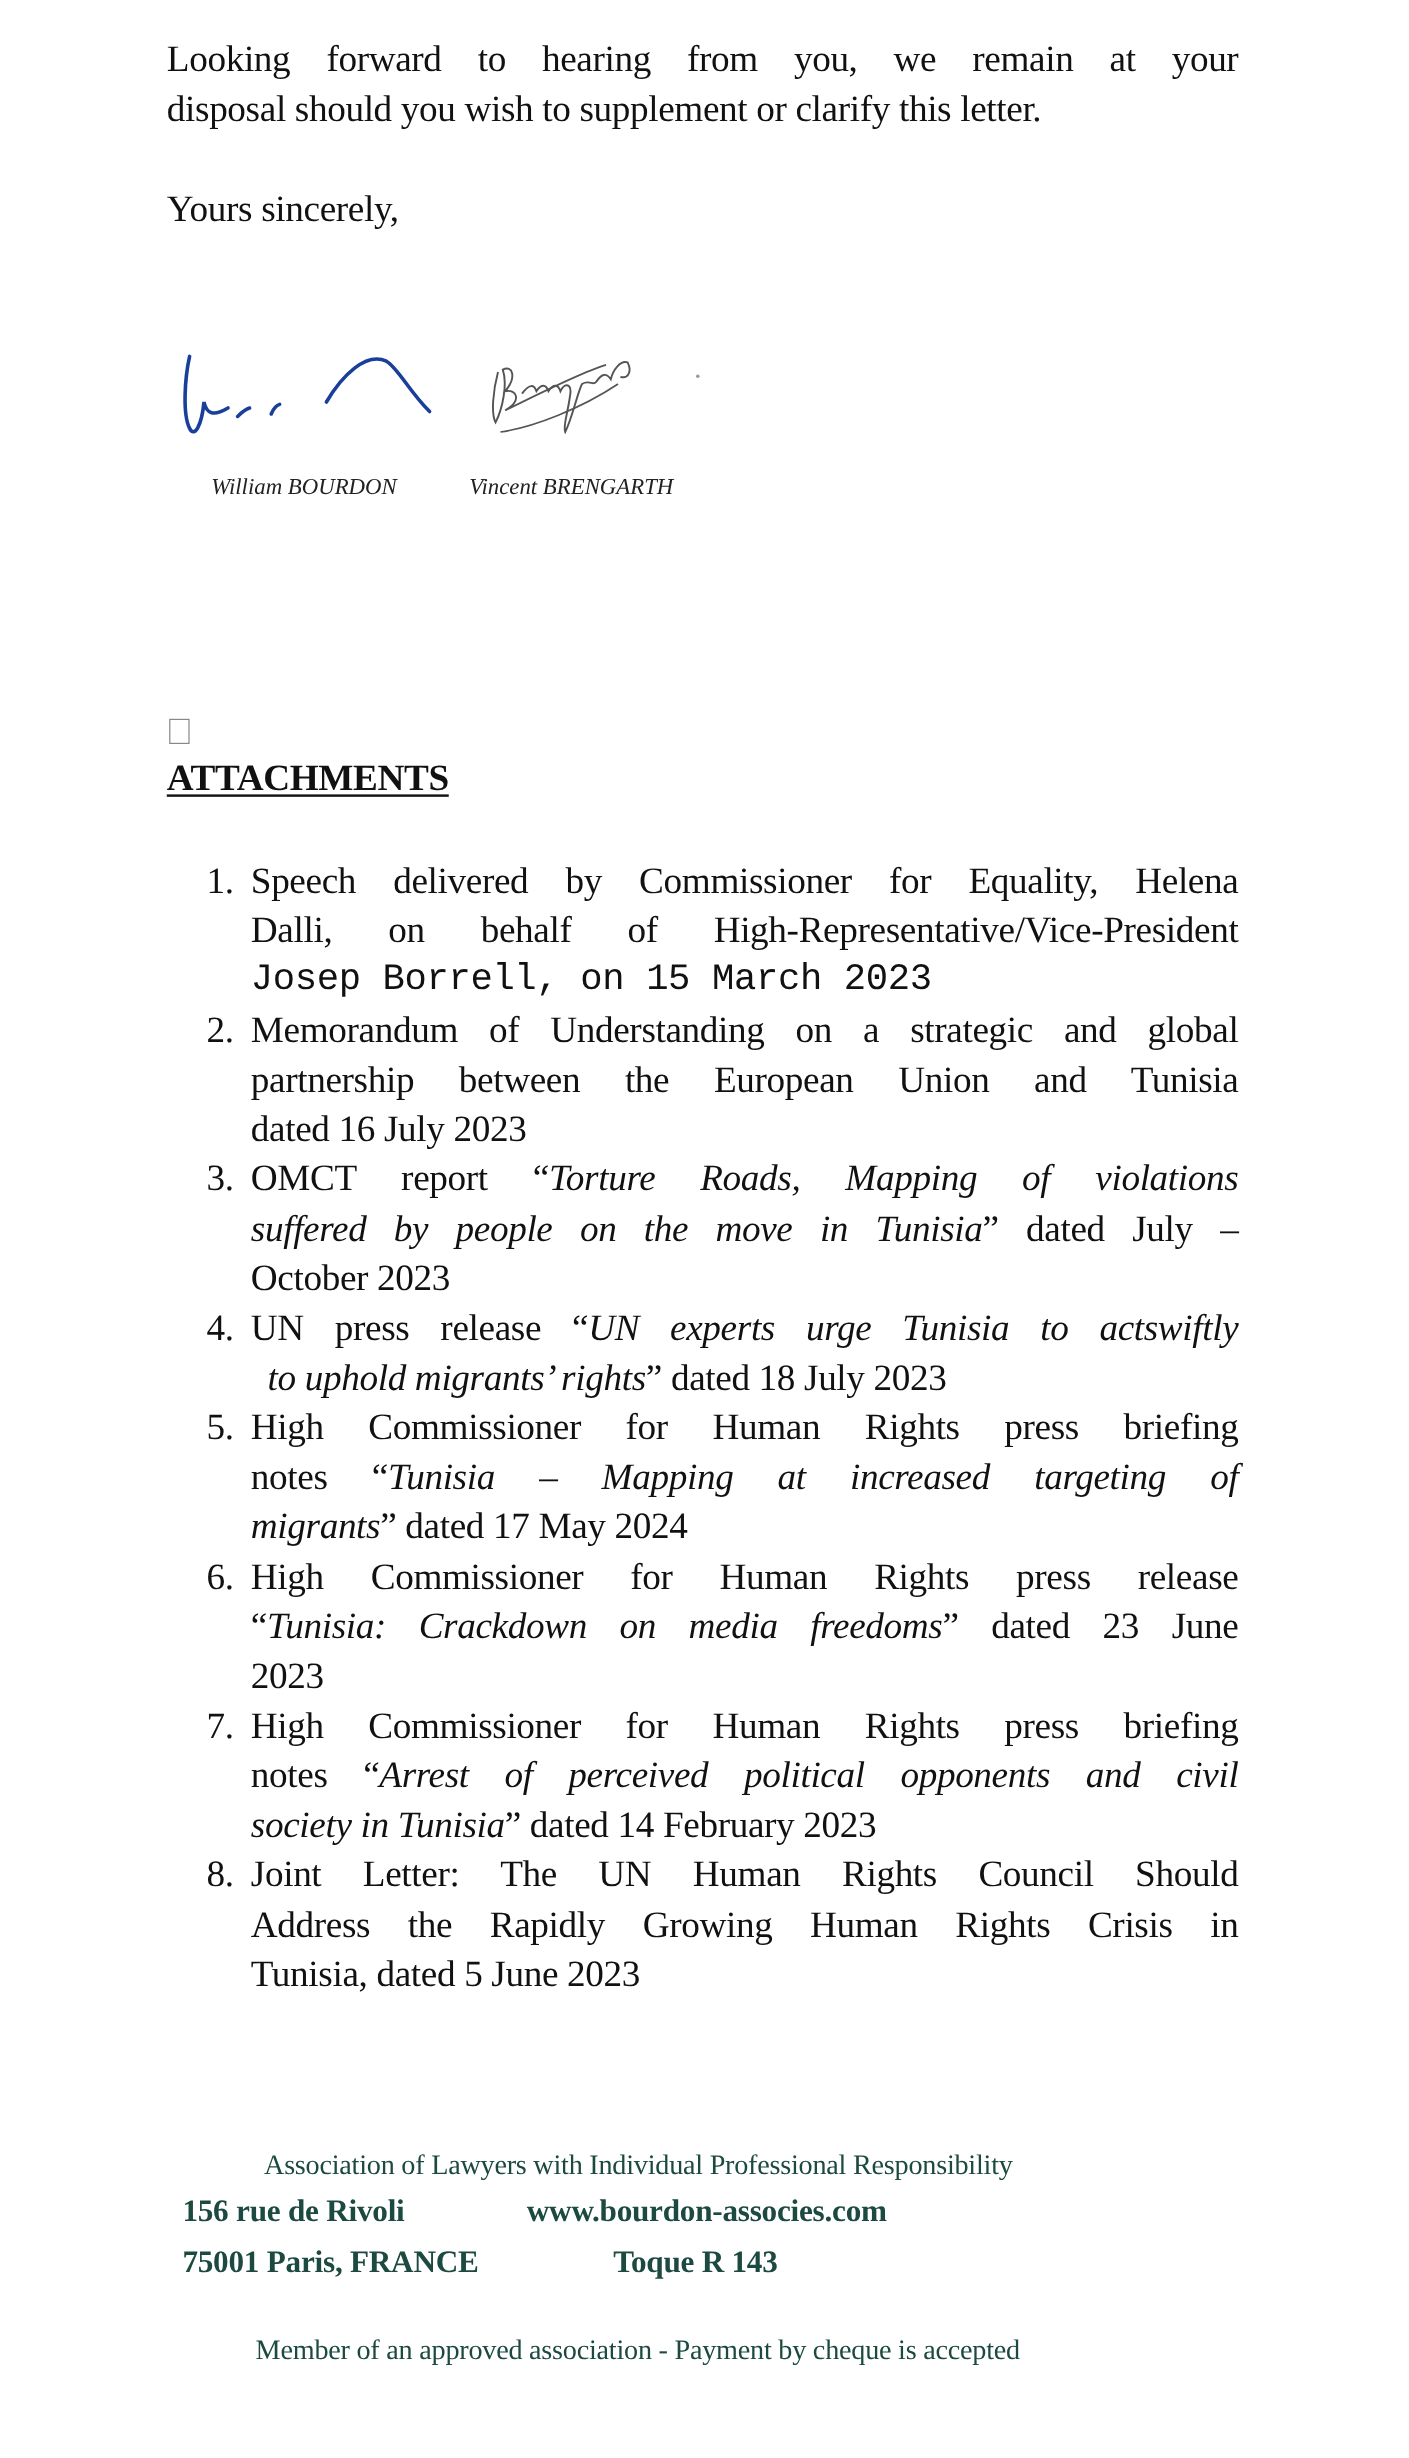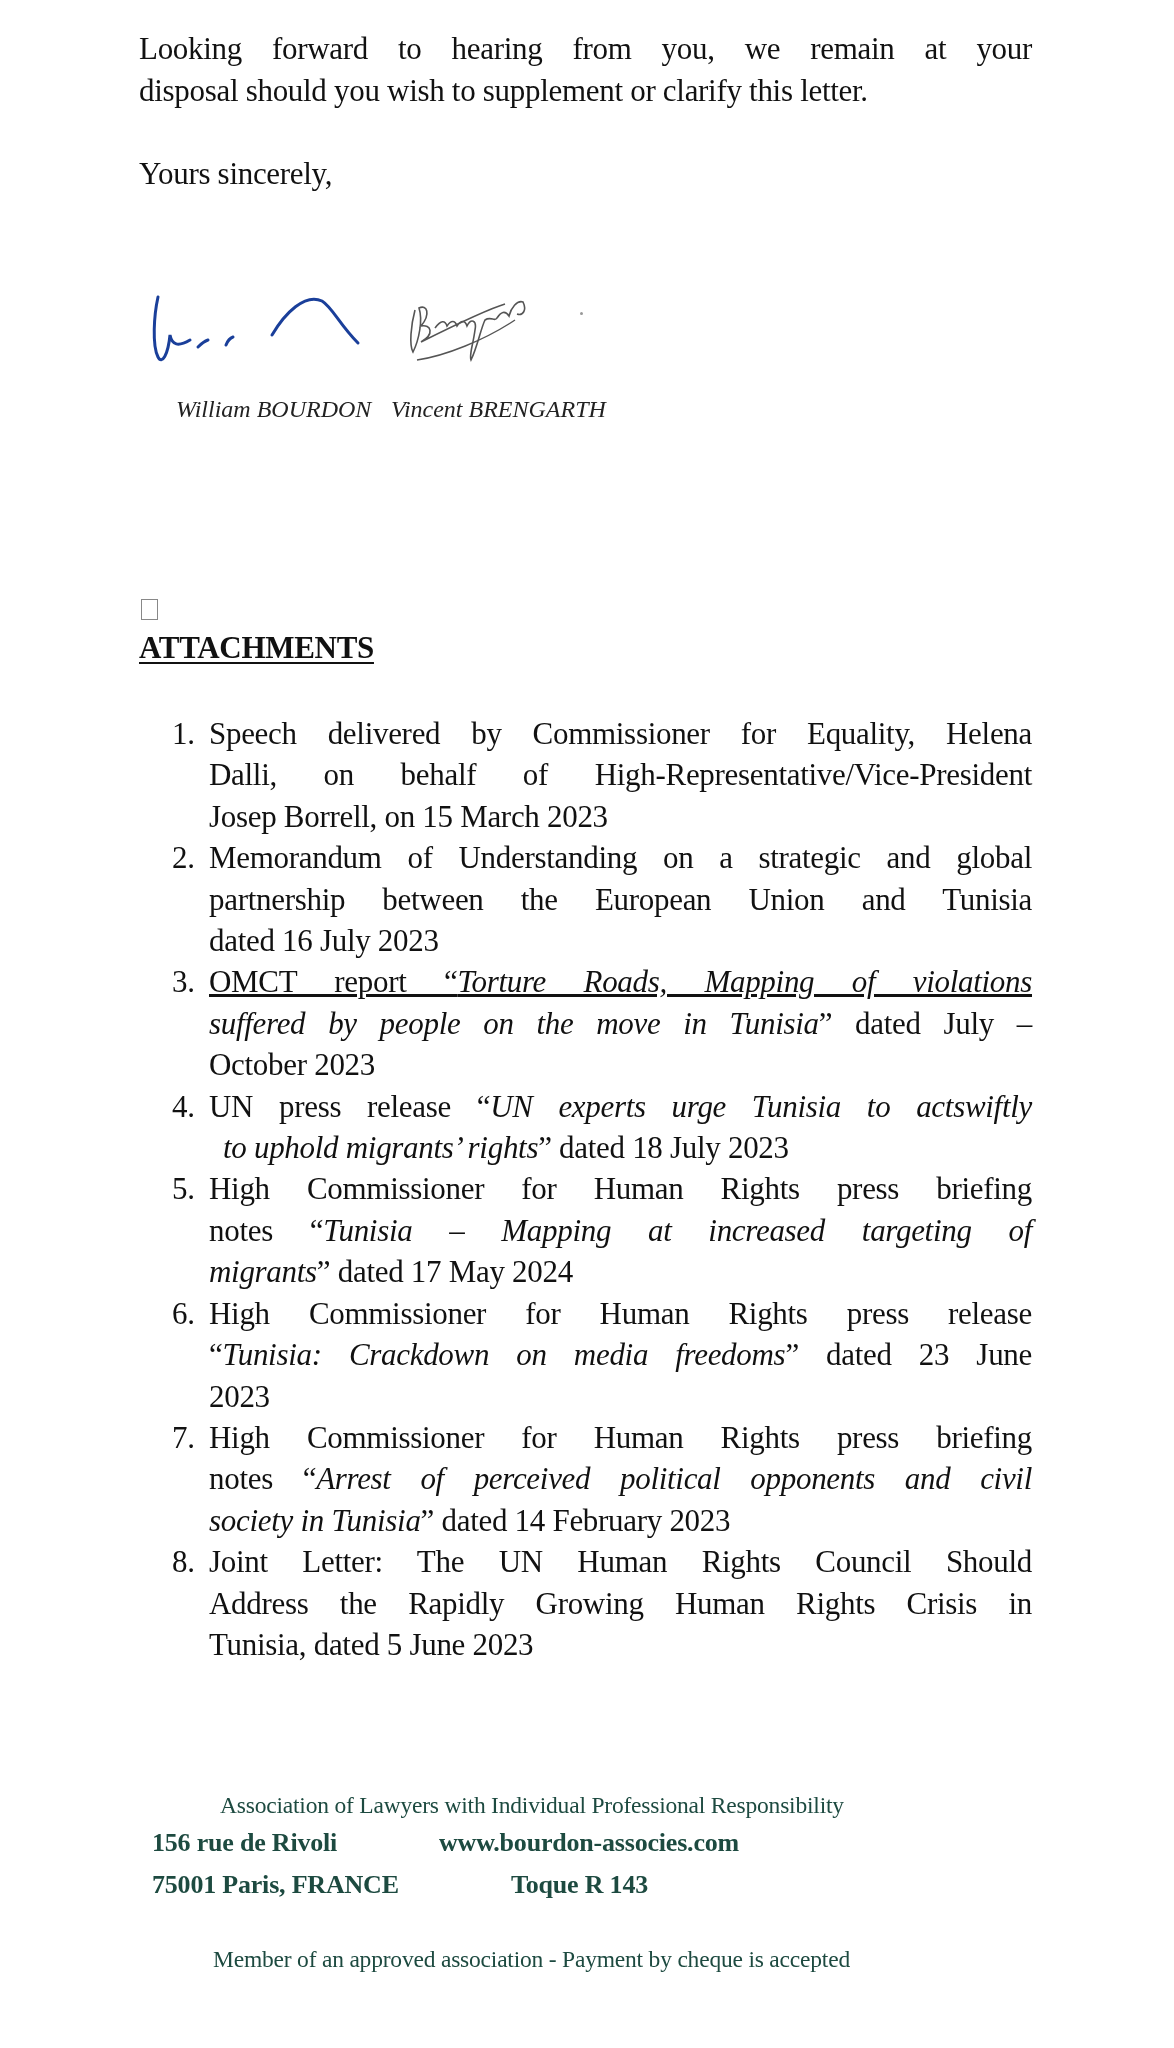--- a/index.html
+++ b/index.html
@@ -2,21 +2,21 @@
 <html><head>
 <meta charset="utf-8">
 <style>
   html, body { margin:0; padding:0; background:#ffffff; }
   body { width:1174px; height:2048px; position:relative; overflow:hidden;
          font-family:"Liberation Serif", serif; color:#111; }
   .abs { position:absolute; }
   .para { left:139px; width:893px; font-size:31px; line-height:41.5px; text-align:justify; letter-spacing:-0.3px; }
   .justify-line { display:block; text-align:justify; text-align-last:justify; }
   .plain-line { display:block; text-align:left; }
-  .sig-name { font-style:italic; font-size:24px; color:#222; }
+  .sig-name { font-style:italic; font-size:19px; color:#222; }
   .checkbox { left:141px; top:599px; width:17px; height:21px; border:1.5px solid #888; box-sizing:border-box; }
   .heading { left:139px; top:630px; font-size:31px; font-weight:bold; text-decoration:underline; text-decoration-thickness:2px; text-underline-offset:4px; letter-spacing:-0.3px; }
   .list { left:172px; top:713px; width:860px; font-size:31px; line-height:41.4px; letter-spacing:-0.3px; }
   .item { position:relative; padding-left:37px; }
   .item .num { position:absolute; left:0; top:0; }
   .item .line { display:block; text-align:justify; text-align-last:justify; white-space:nowrap; }
   .item .line.end { text-align-last:left; }
   .item i { font-style:italic; }
   .footer { color:#1d4a40; }
   .assoc { left:220px; top:1792px; font-size:23.5px; letter-spacing:-0.2px; }
@@ -54,31 +54,31 @@
 <div class="abs sig-name" style="left:391px; top:396px;">Vincent BRENGARTH</div>
 
 <div class="abs checkbox"></div>
 <div class="abs heading">ATTACHMENTS</div>
 
 <div class="abs list" id="att-list">
     <div class="item">
       <span class="num">1.</span>
       <span class="line" style="white-space: normal;"><span>Speech delivered by Commissioner for Equality, Helena</span></span>
       <span class="line" style="white-space: normal;"><span>Dalli, on behalf of High-Representative/Vice-President</span></span>
-      <span class="line end" style="white-space: normal;"><span>Josep Borrell, on 15 March 2023</span></span>
+      <span class="line end" style="white-space: normal; font-family: Liberation Mono, monospace;"><span>Josep Borrell, on 15 March 2023</span></span>
     </div>
     <div class="item">
       <span class="num">2.</span>
       <span class="line" style="white-space: normal;"><span>Memorandum of Understanding on a strategic and global</span></span>
       <span class="line" style="white-space: normal;"><span>partnership between the European Union and Tunisia</span></span>
       <span class="line end" style="white-space: normal;"><span>dated 16 July 2023</span></span>
     </div>
     <div class="item">
       <span class="num">3.</span>
-      <span class="line" style="white-space: normal; text-decoration: underline;"><span>OMCT report “</span><i>Torture Roads, Mapping of violations</i></span>
+      <span class="line" style="white-space: normal;"><span>OMCT report “</span><i>Torture Roads, Mapping of violations</i></span>
       <span class="line" style="white-space: normal;"><i>suffered by people on the move in Tunisia</i><span>” dated July –</span></span>
       <span class="line end" style="white-space: normal;"><span>October 2023</span></span>
     </div>
     <div class="item">
       <span class="num">4.</span>
       <span class="line" style="white-space: normal;"><span>UN press release “</span><i>UN experts urge Tunisia to actswiftly</i></span>
       <span class="line end" style="white-space: normal; margin-left: 14px;"><i>to uphold migrants’ rights</i><span>” dated 18 July 2023</span></span>
     </div>
     <div class="item">
       <span class="num">5.</span>

